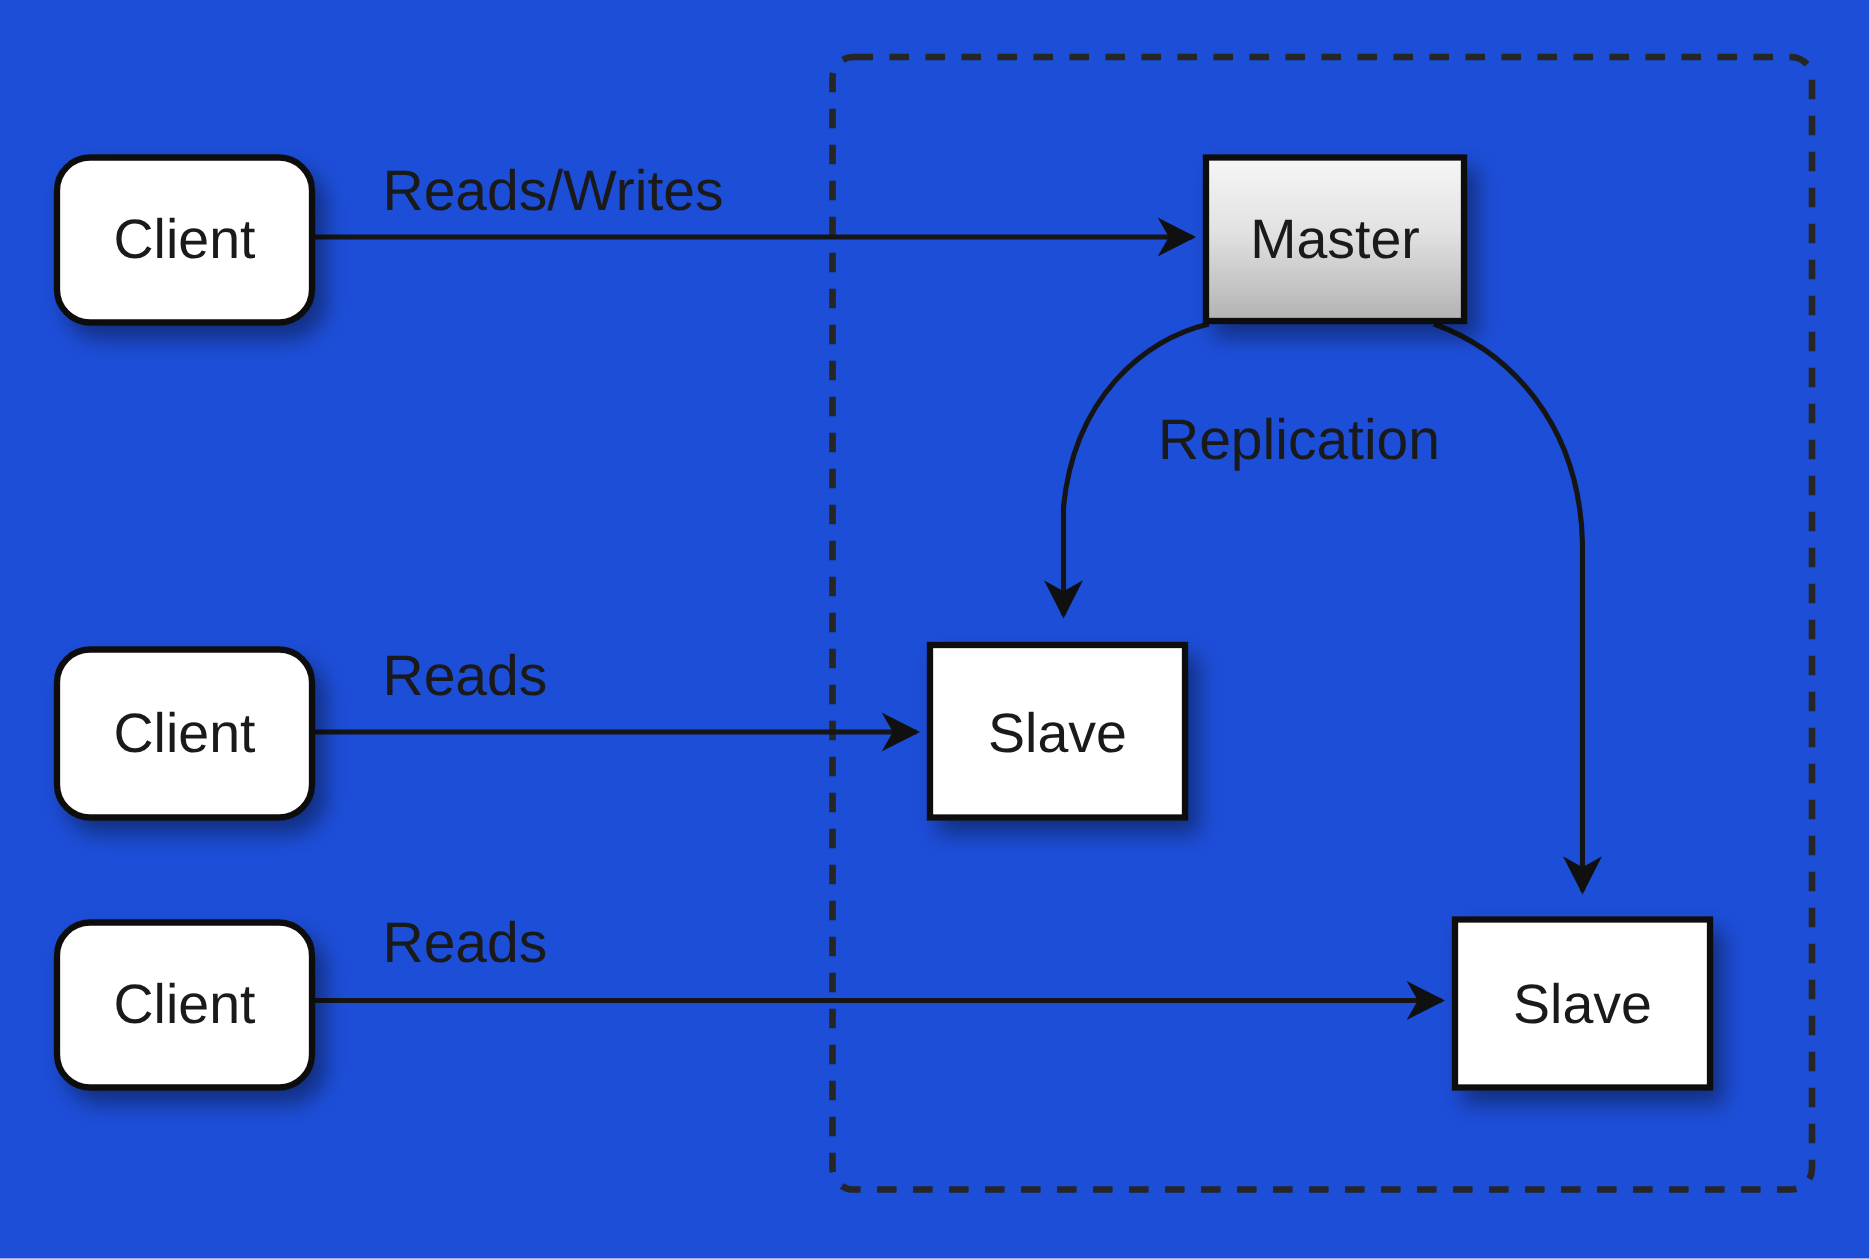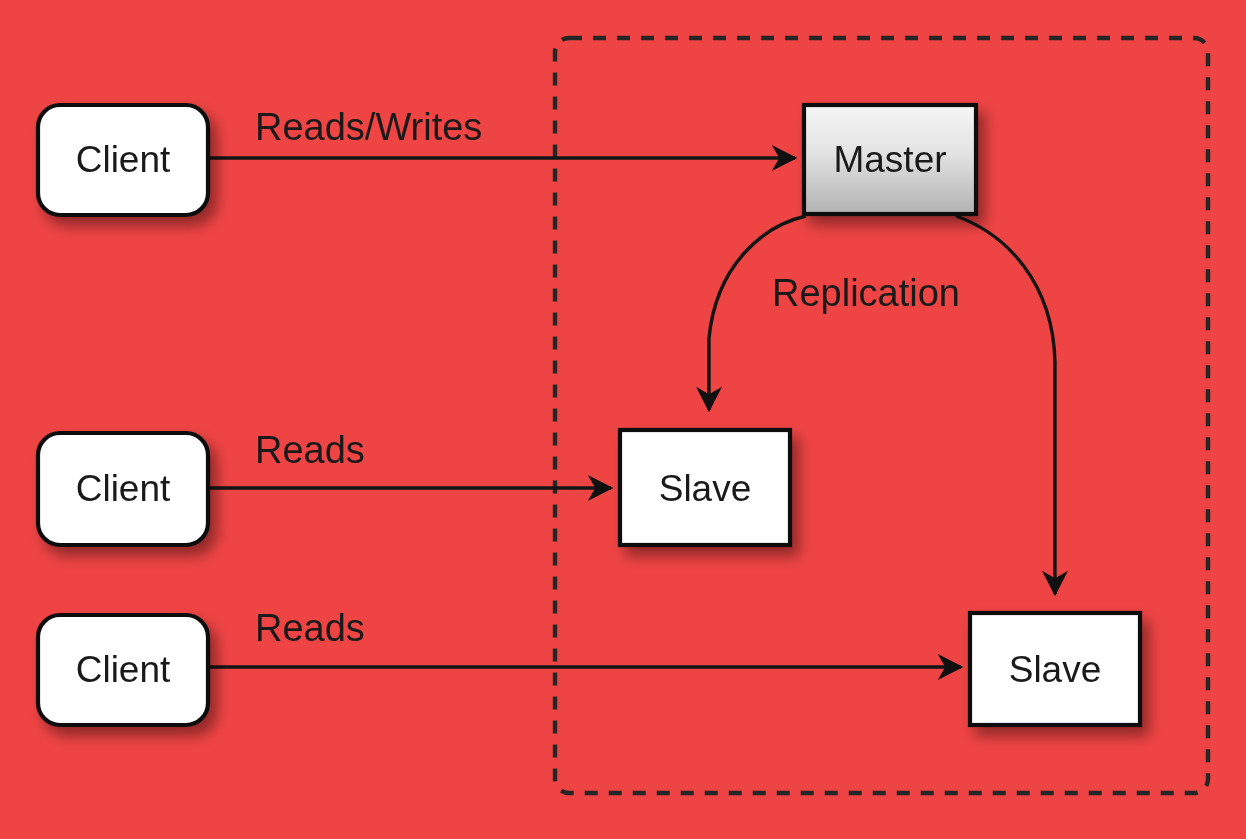--- a/index.html
+++ b/index.html
@@ -8,21 +8,21 @@
     padding: 0;
     background: #ffffff;
   }
   body {
     font-family: "Liberation Sans", sans-serif;
   }
   #canvas {
     position: relative;
     width: 1246px;
     height: 839px;
-    background: #ef4444;
+    background: #1d4ed8;
     overflow: hidden;
   }
   #diagram-svg {
     position: absolute;
     left: 0;
     top: 0;
     width: 1246px;
     height: 839px;
   }
   .node-label {

